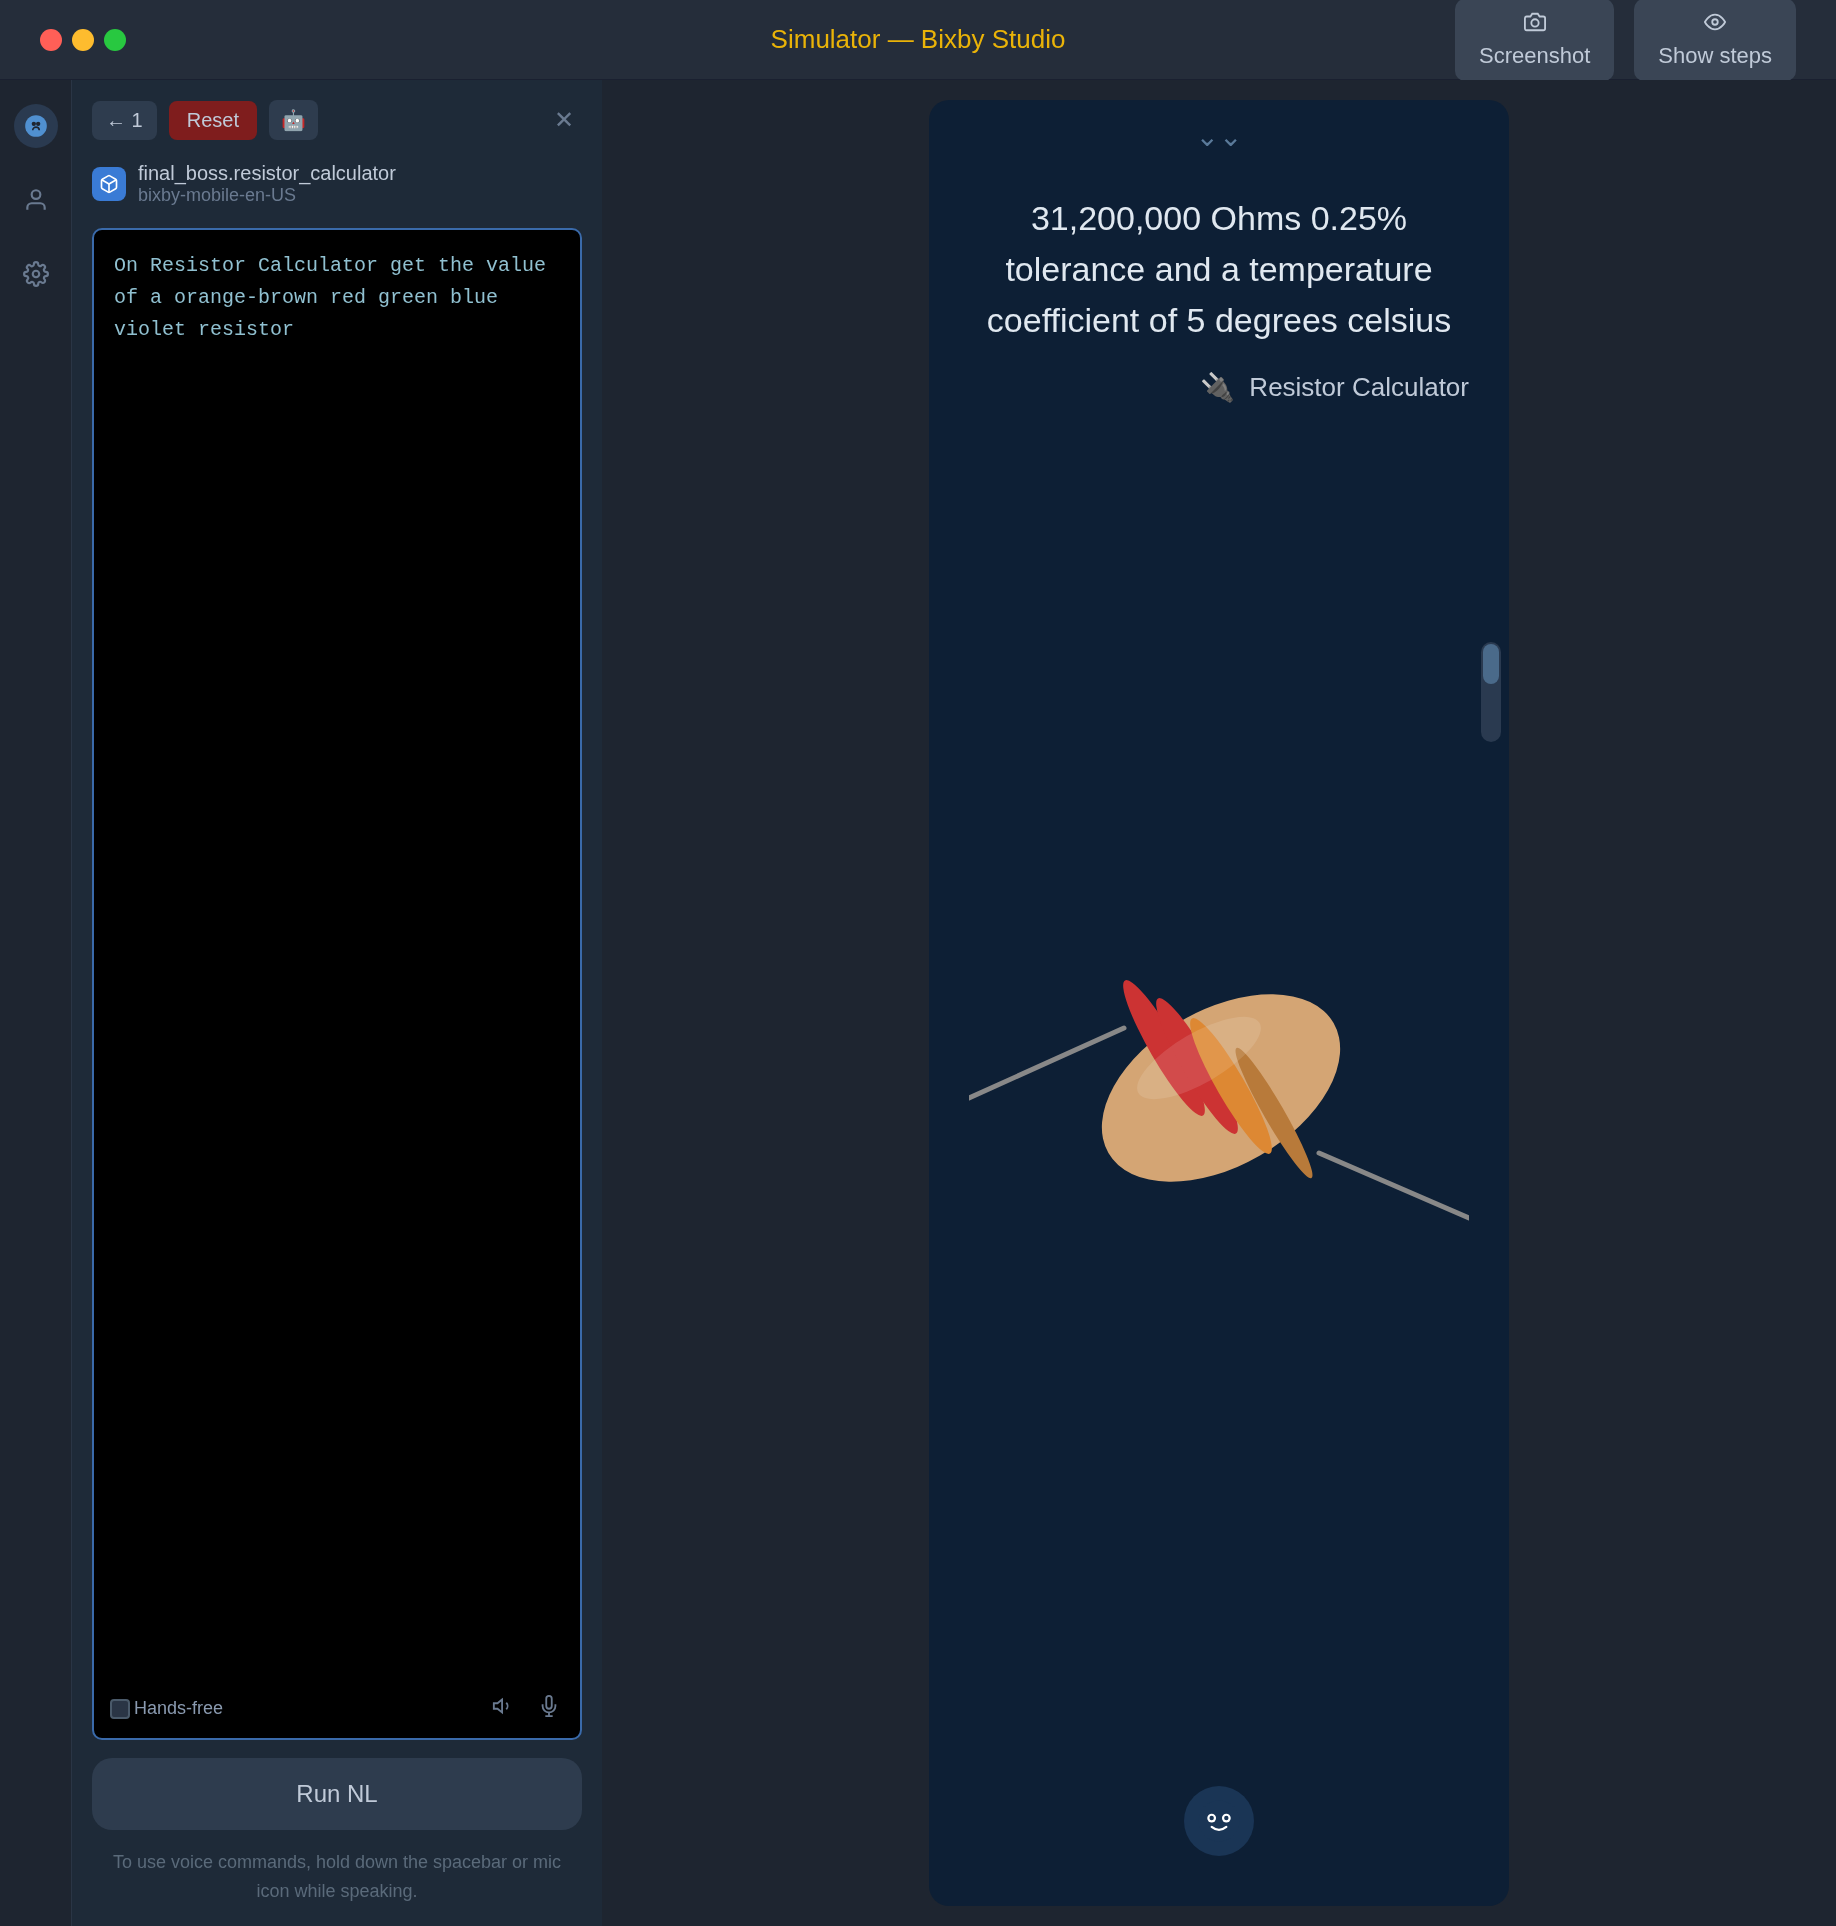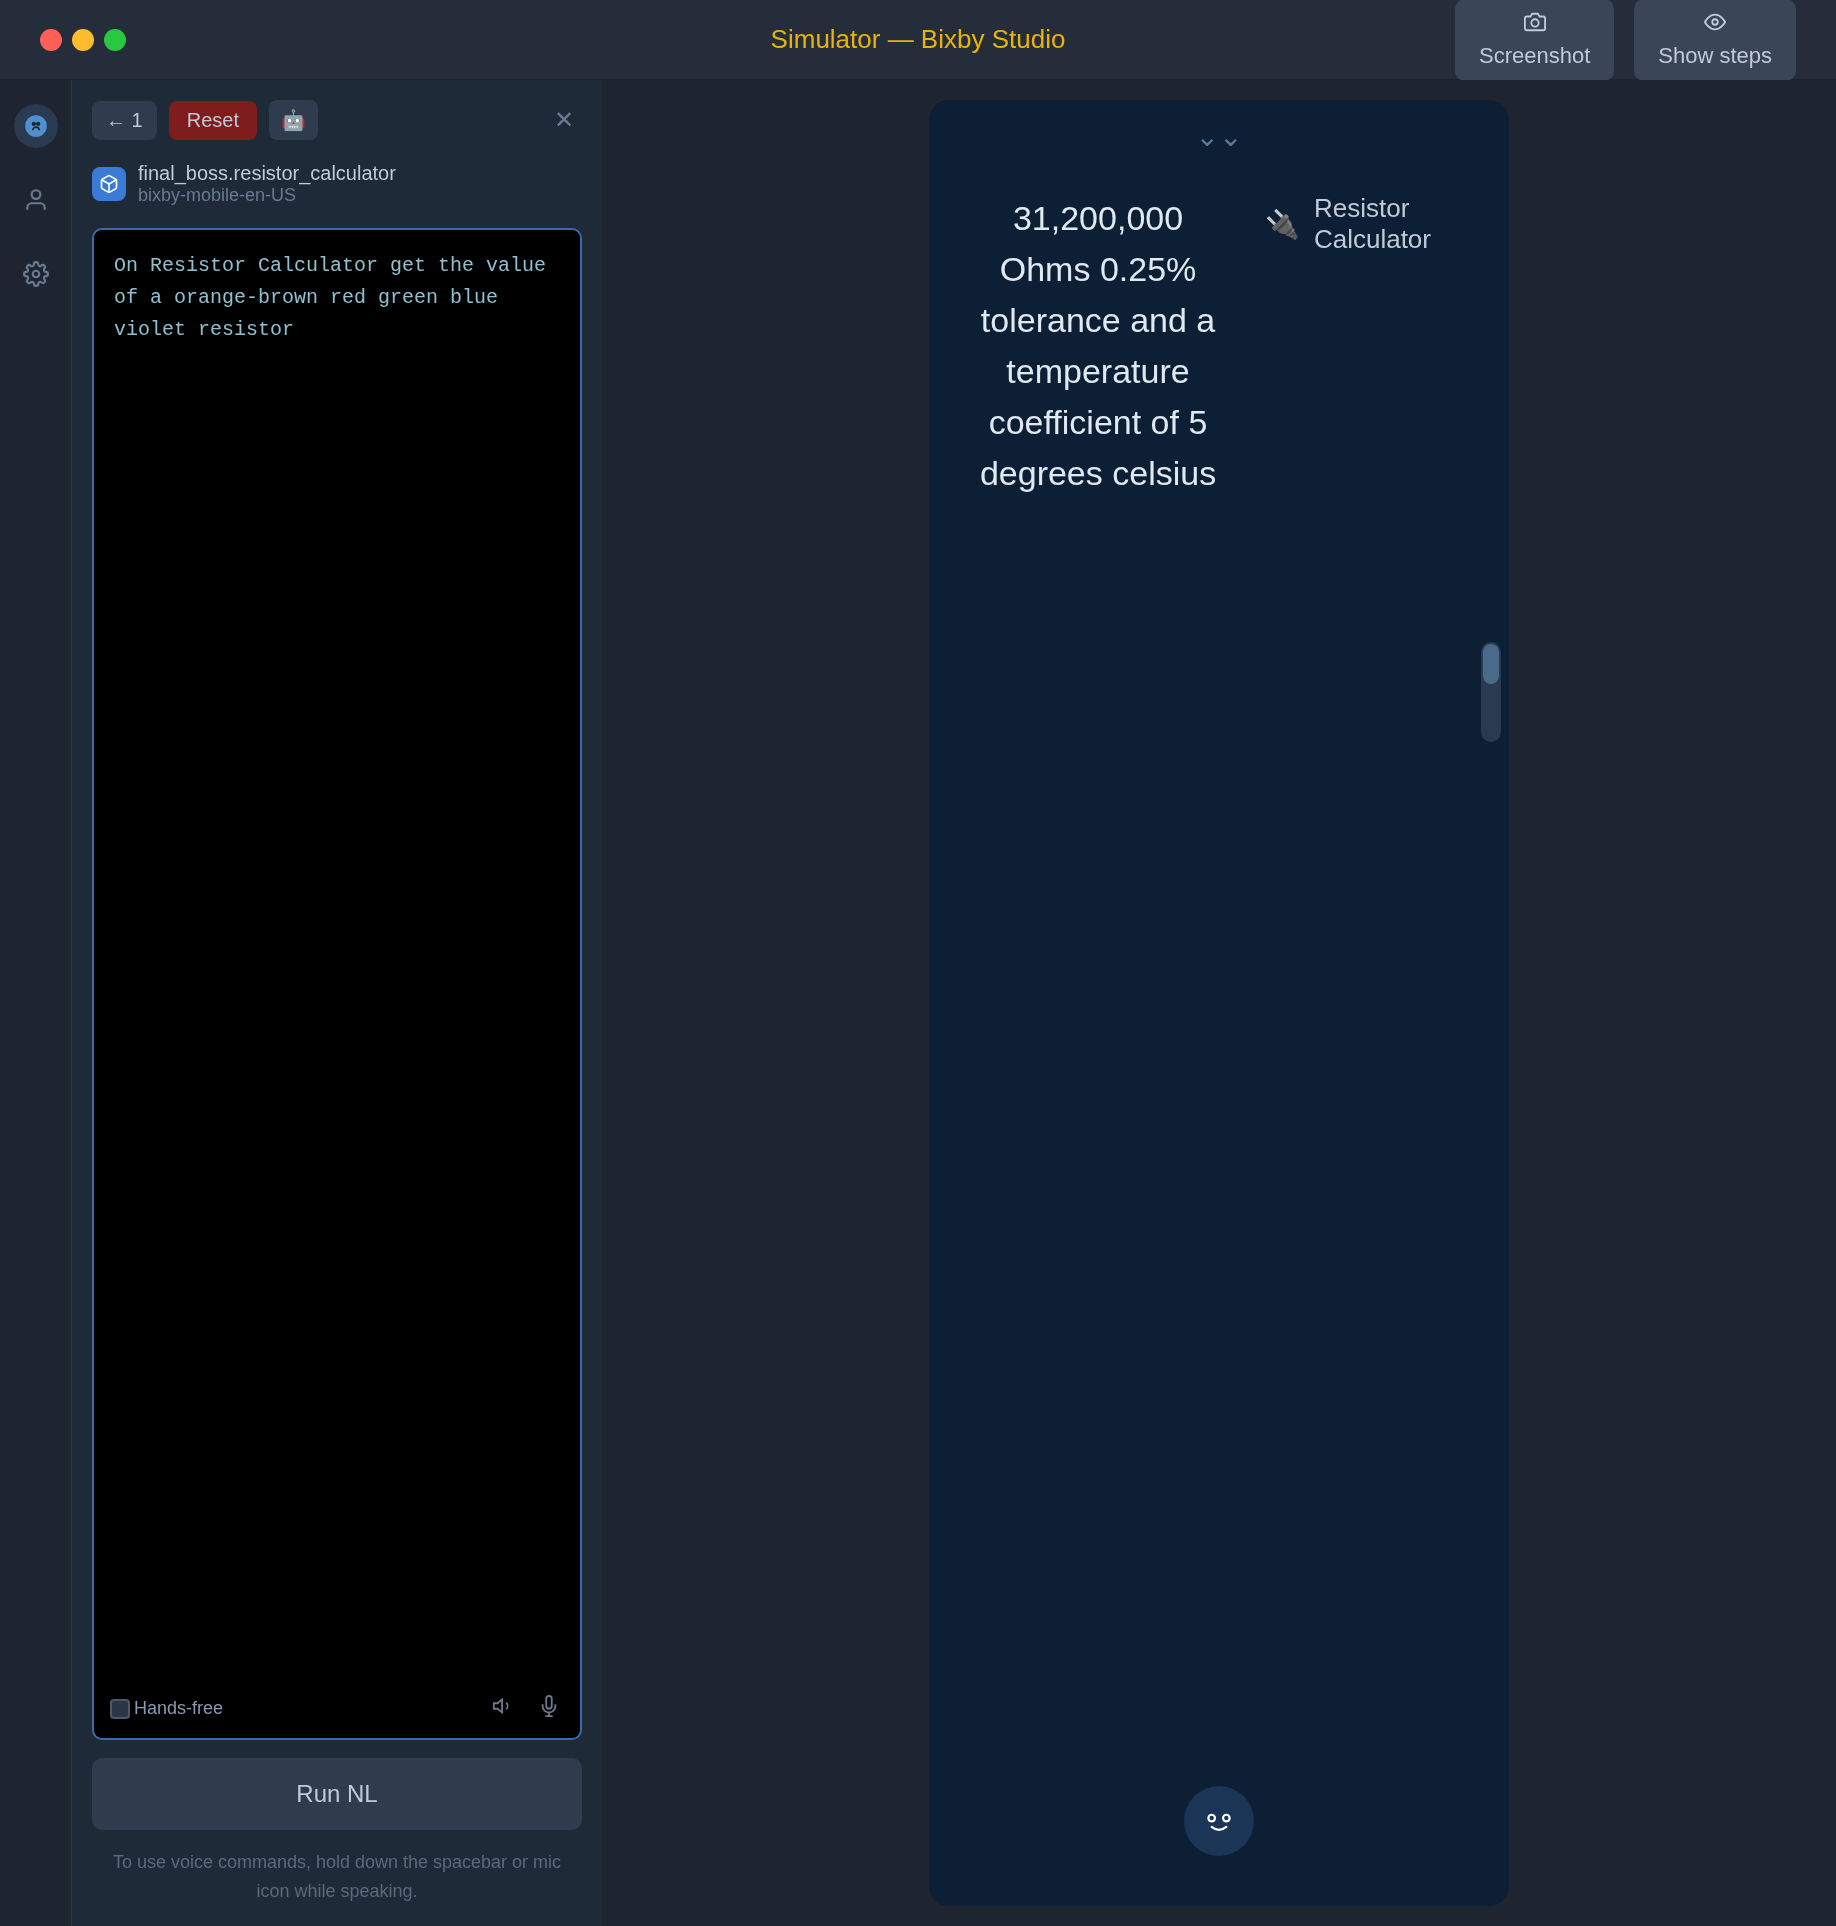--- a/index.html
+++ b/index.html
@@ -249,21 +249,21 @@
       color: #6a7a90;
       cursor: pointer;
       padding: 4px;
       font-size: 20px;
     }
 
     
     .run-nl-btn {
       background: #2e3c4e;
       border: none;
-      border-radius: 10px;
+      border-radius: 20px;
       padding: 22px;
       color: #c0cad8;
       font-size: 24px;
       cursor: pointer;
       width: 100%;
       text-align: center;
     }
 
     
     .help-text {
@@ -300,24 +300,24 @@
       justify-content: center;
       padding: 20px;
     }
     .sim-chevron {
       color: #5a7a9a;
       font-size: 28px;
     }
     .sim-content {
       flex: 1;
       display: flex;
-      flex-direction: row;
-      align-items: flex-start;
+      flex-direction: column;
+      align-items: flex-end;
       padding: 20px 40px;
-      gap: 38px;
+      gap: 25px;
     }
     .sim-result-text {
       color: #e0e8f0;
       font-size: 34px;
       font-weight: 500;
       text-align: center;
       line-height: 1.5;
     }
     .sim-app-label {
       display: flex;

